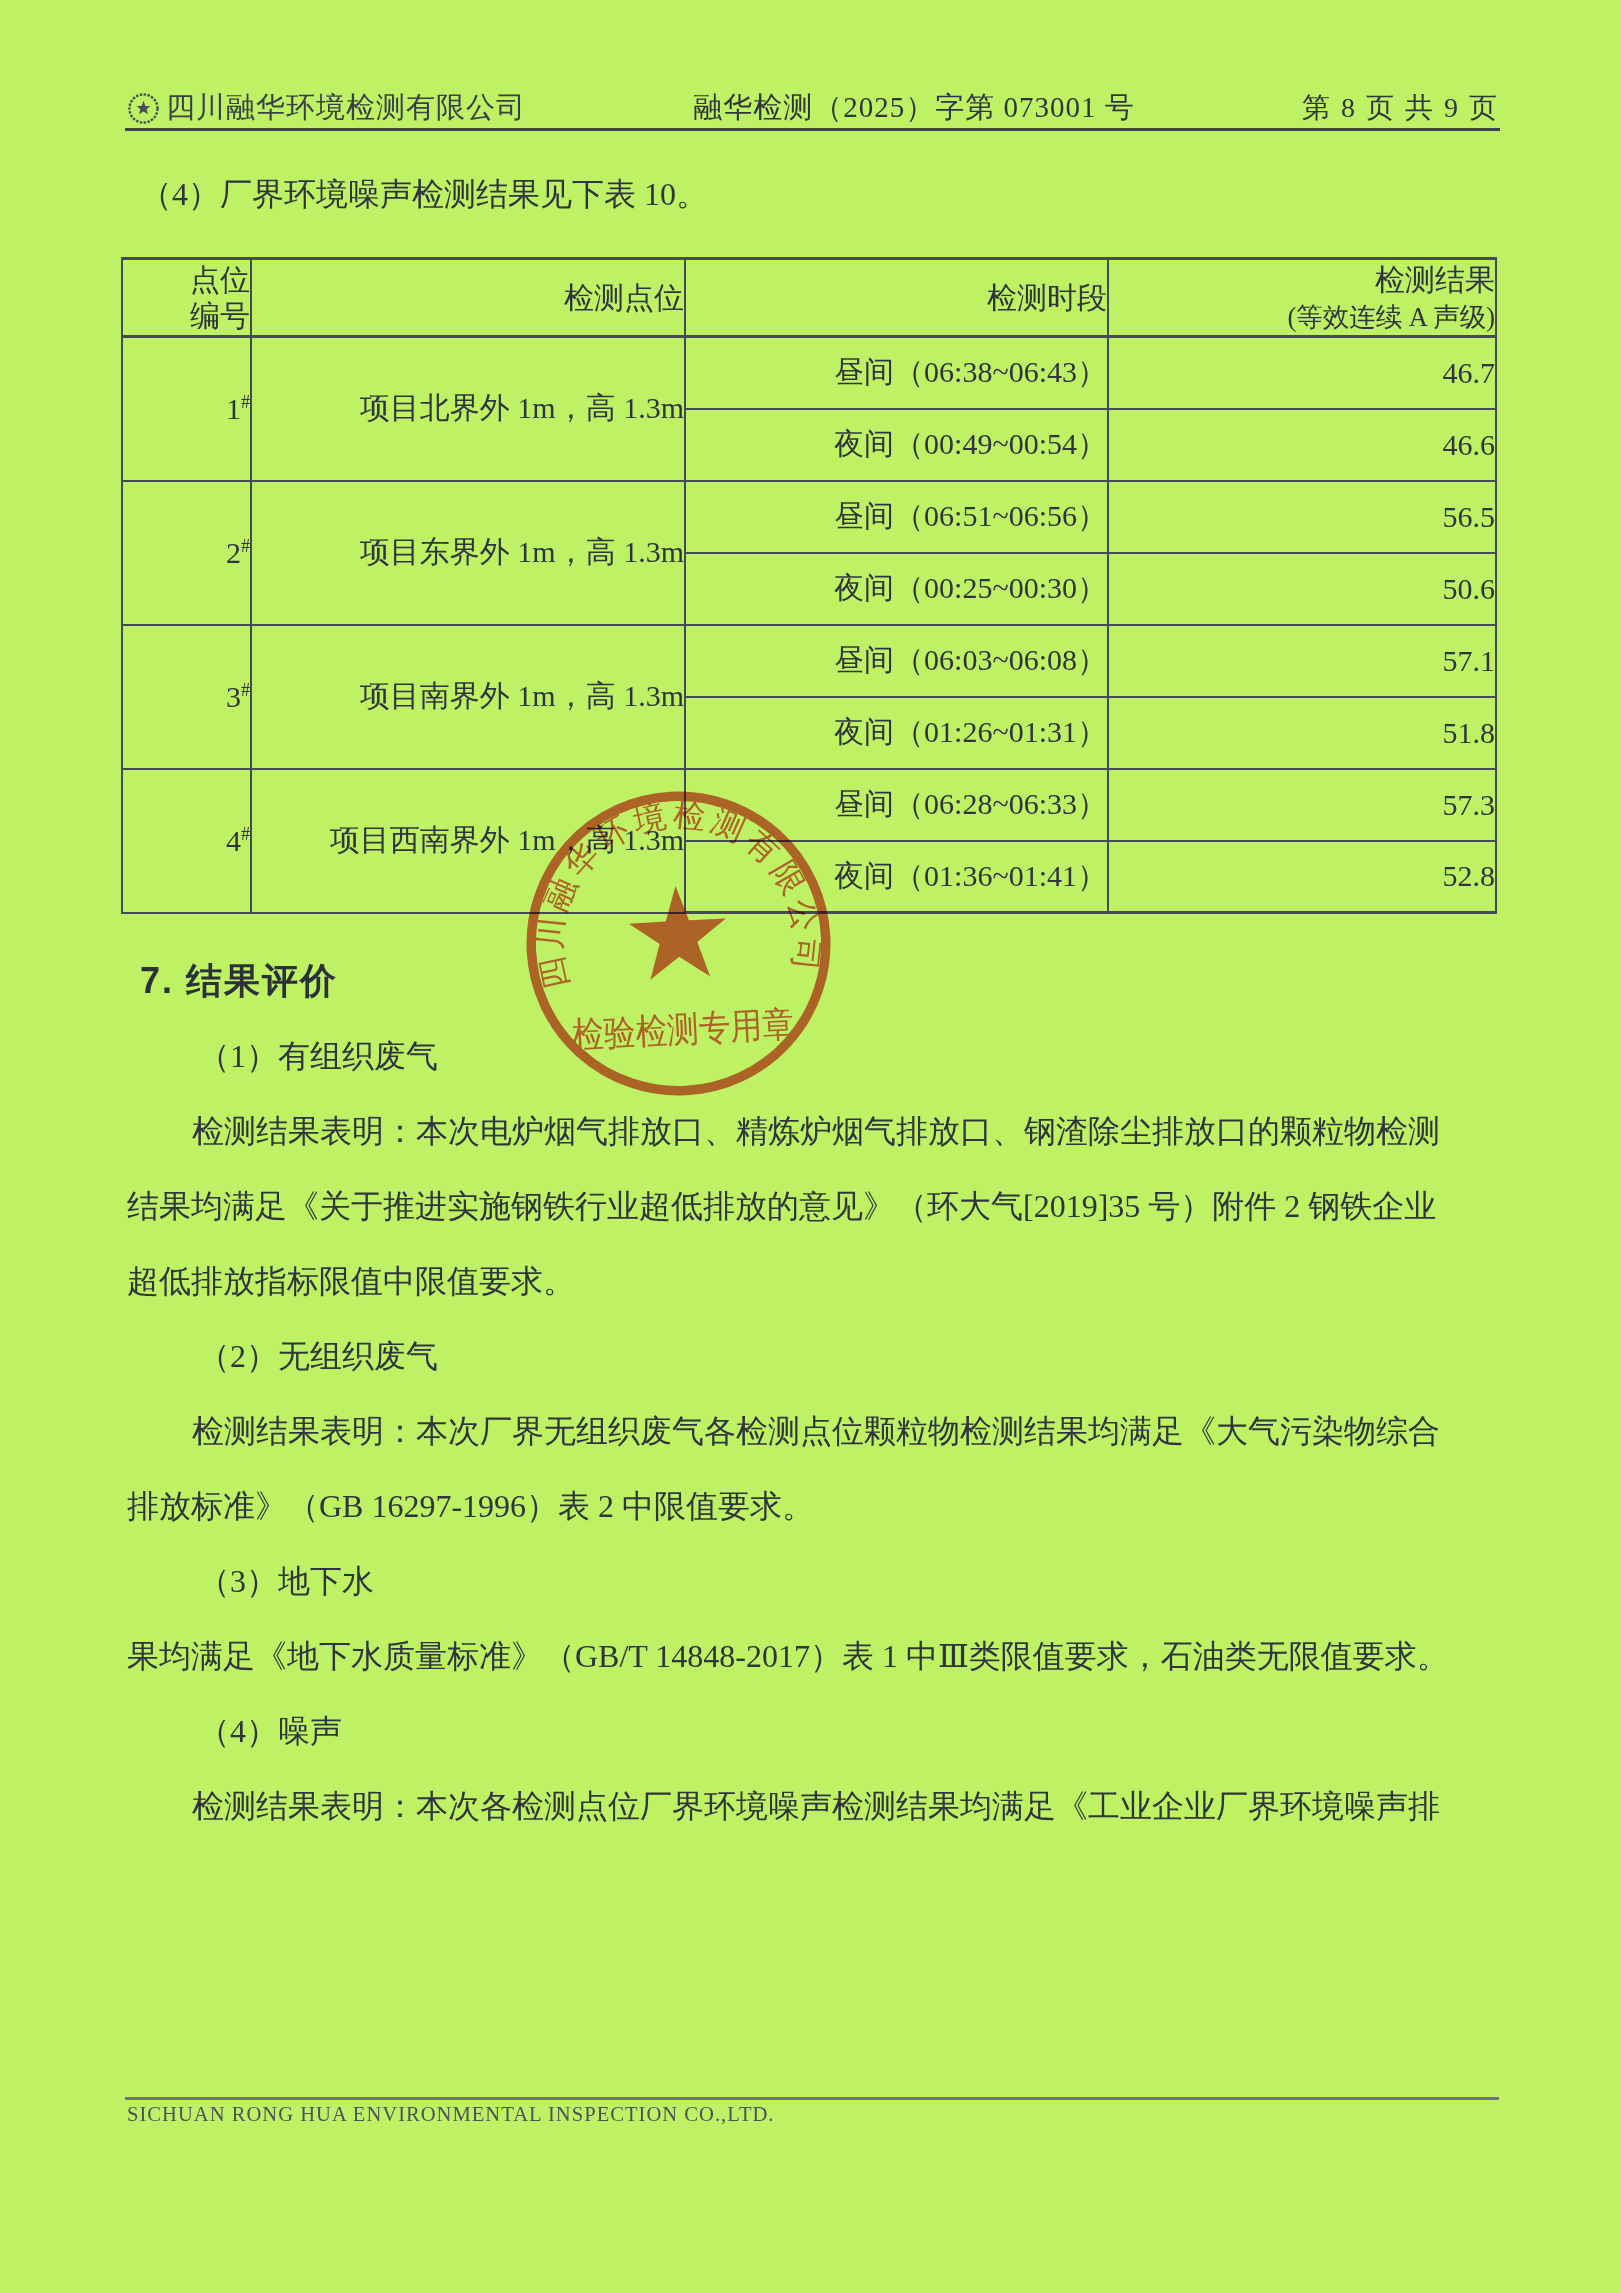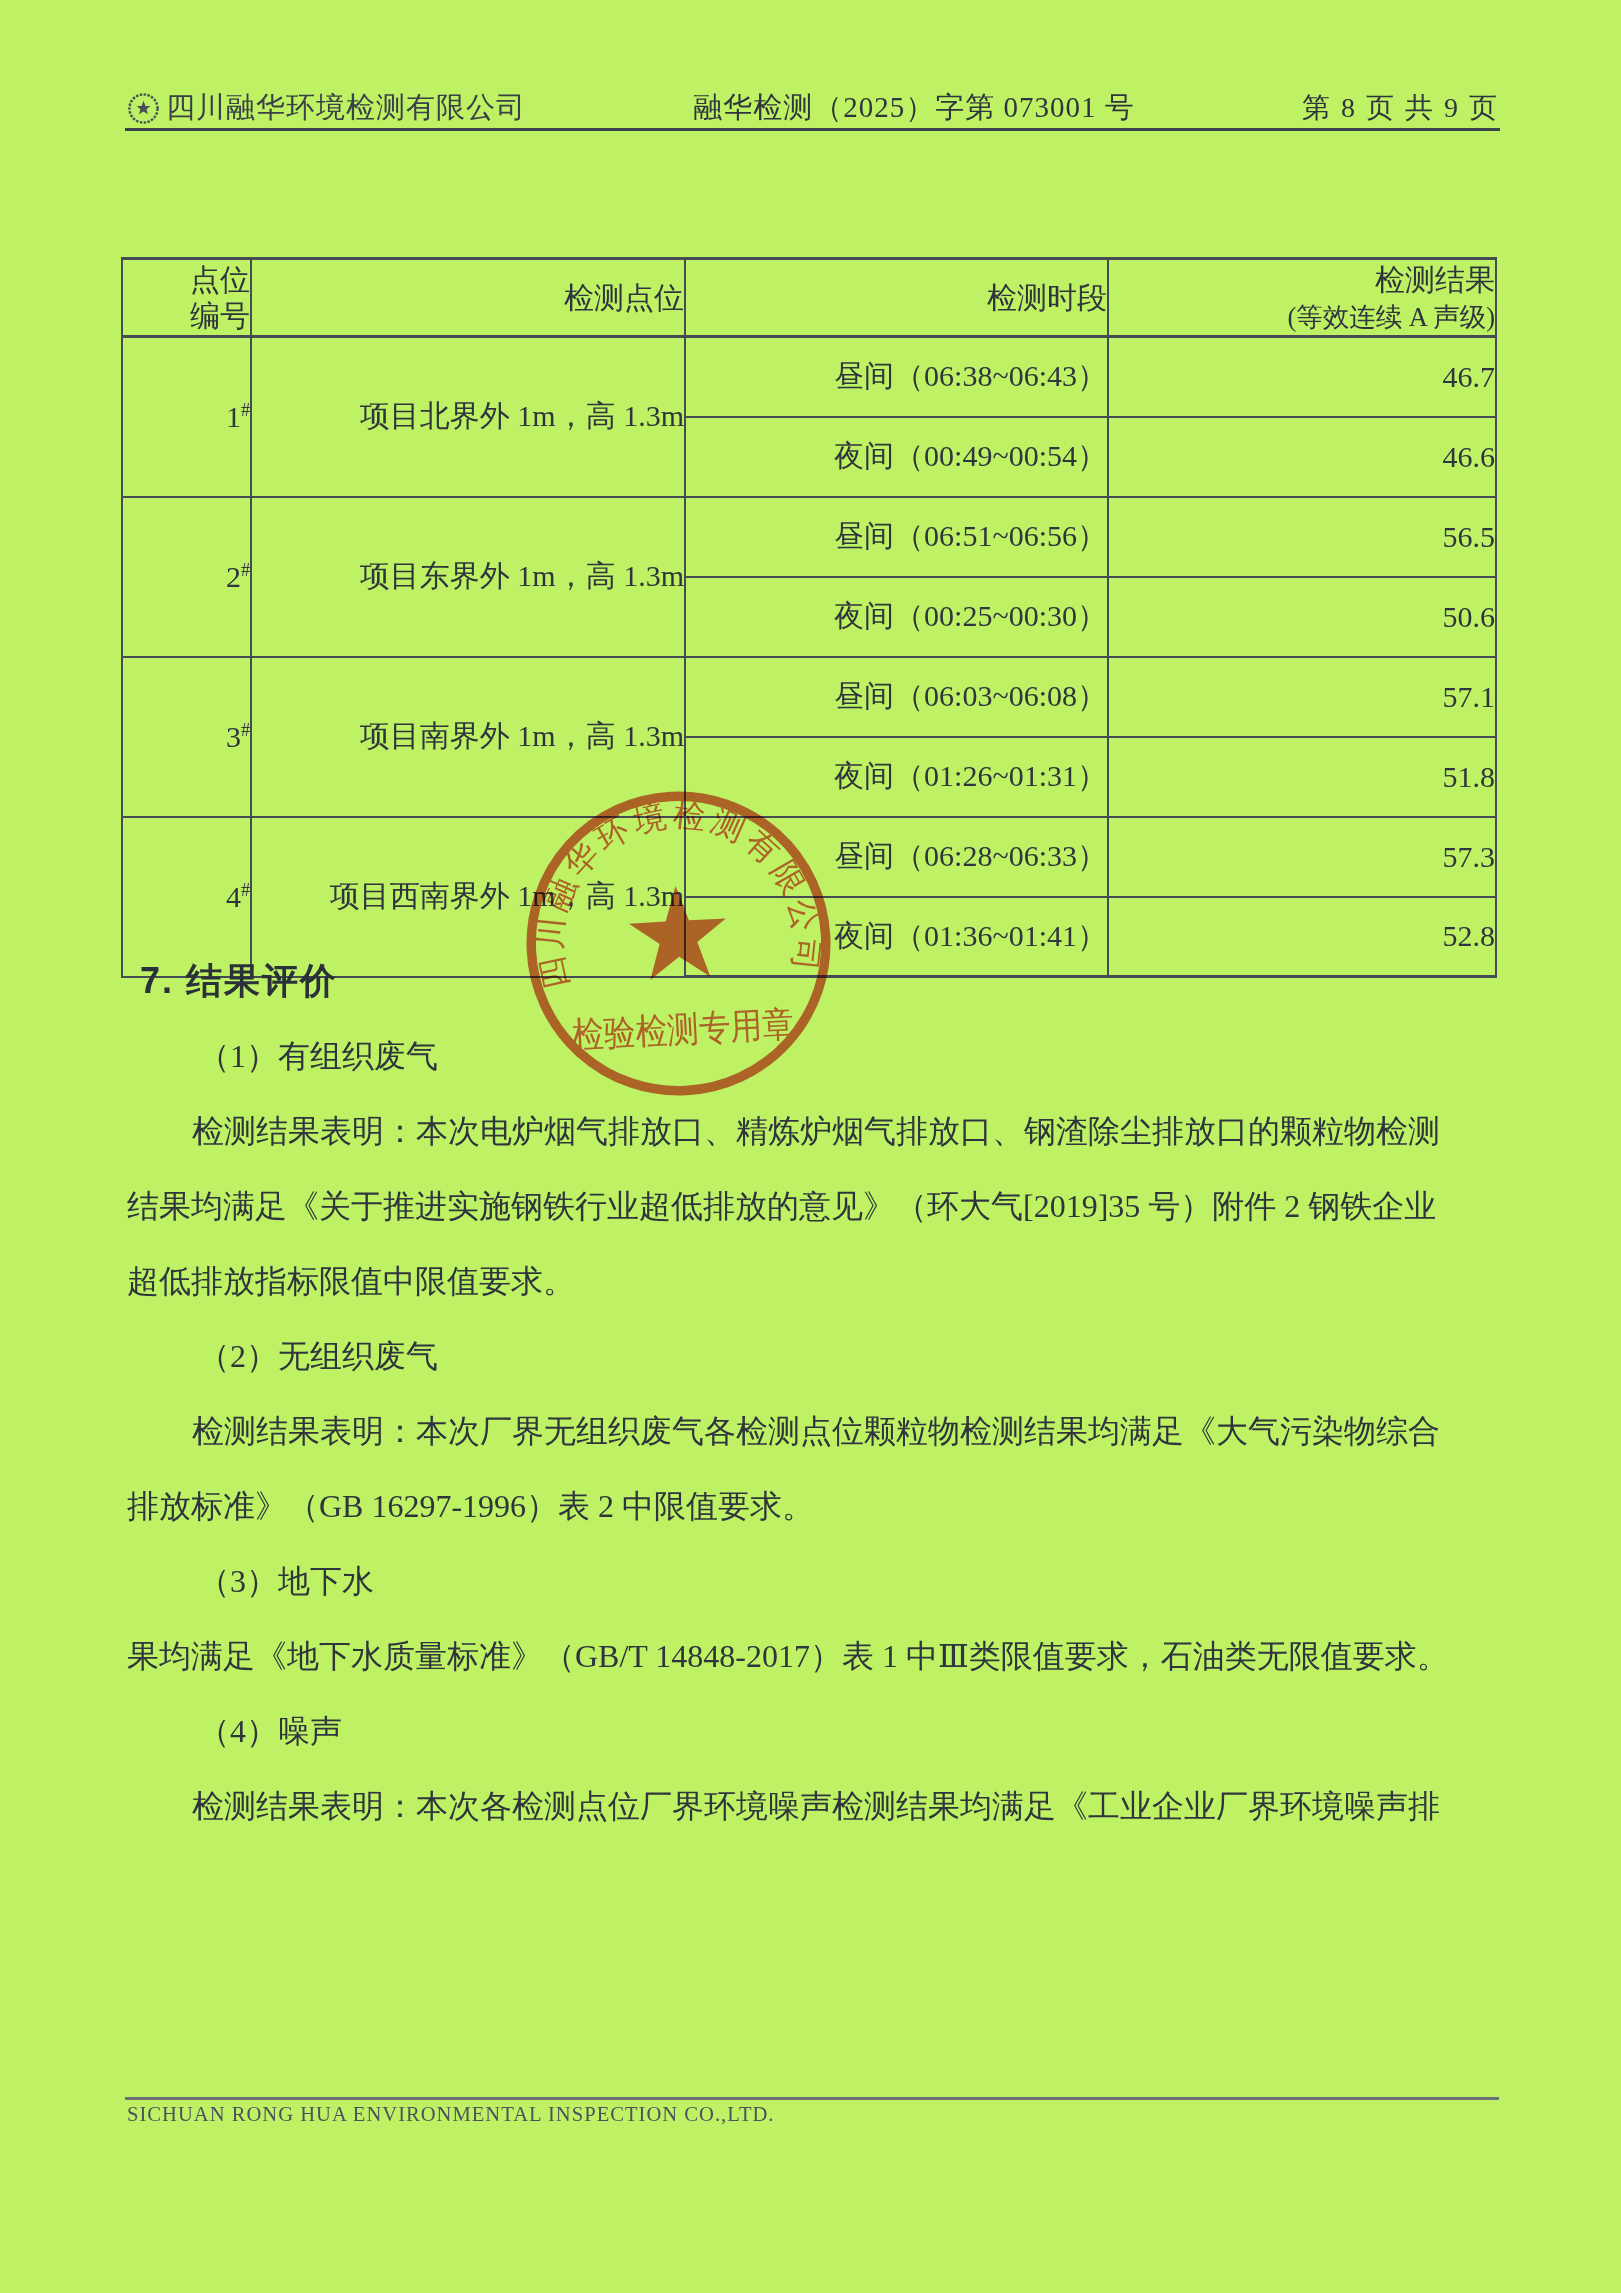--- a/index.html
+++ b/index.html
@@ -30,21 +30,21 @@
   .tbl-unit  { position:absolute; right:13.7px; top:2px; font-family:"Liberation Sans","DejaVu Sans",sans-serif; font-weight:bold; font-size:28px; }
 
   
   table.noise {
     position:absolute; left:121px; top:257px;
     width:1375px; border-collapse:collapse; table-layout:fixed;
     font-size:30px; color:#2f353c; text-align:right;
   }
   table.noise th, table.noise td { border:2px solid #454b52; font-weight:normal; vertical-align:middle; padding:0; }
   table.noise tr.head th { height:78px; border-top-width:3.9px; border-bottom-width:3.9px; line-height:1.2; }
-  table.noise td { height:80px; }
+  table.noise td { height:72px; }
   table.noise tr.blk td { border-top-width:2.9px; }
   table.noise th:first-child, table.noise td:first-child { border-left-width:2.9px; }
   table.noise th:last-child,  table.noise td:last-child  { border-right-width:2.9px; }
   table.noise tr.last td { border-bottom-width:3.9px; }
   .hdr-sub { font-size:26.5px; }
   sup.mark { font-size:0.6em; vertical-align:super; }
 
   
   .stamp { position:absolute; left:518px; top:783px; width:321px; height:321px; opacity:.88; mix-blend-mode:multiply; transform:rotate(-3deg); }
 
@@ -70,20 +70,21 @@
         <circle cx="17" cy="17" r="14.5" fill="none" stroke="#4a5058" stroke-width="2.5" stroke-dasharray="2.5 1.5"></circle>
         <polygon points="17,9 19,14.4 24,14.4 20.2,17.9 21.6,23 17,20 12.4,23 13.8,17.9 10,14.4 15,14.4" fill="#4a5058"></polygon>
       </svg>
       <span class="company-name">四川融华环境检测有限公司</span>
     </div>
     <div class="hdr-mid">融华检测（2025）字第 073001 号</div>
     <div class="hdr-right">第 8 页 共 9 页</div>
   </div>
   <div class="hdr-rule"></div>
 
+  <div class="intro">（4）厂界环境噪声检测结果见下表 10。</div>
 
 
   <table class="noise">
     <colgroup>
       <col style="width:129px">
         <col style="width:434px">
         <col style="width:423px">
         <col style="width:388px">
     </colgroup>
     <tbody>

